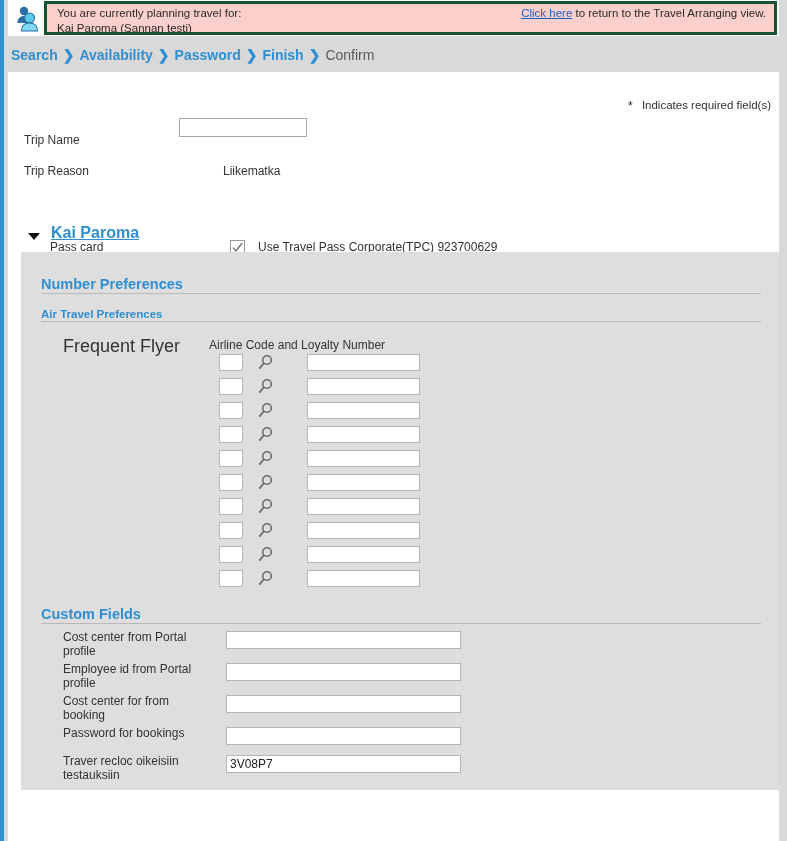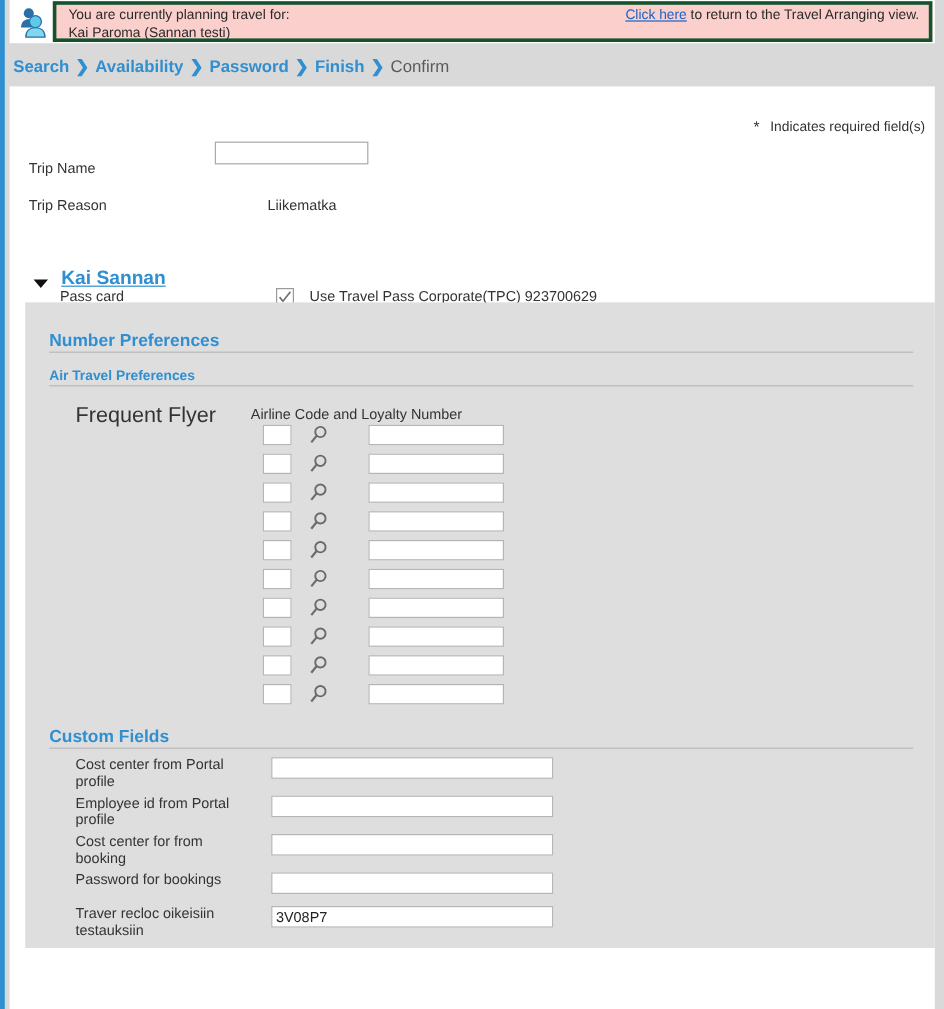--- a/index.html
+++ b/index.html
@@ -253,21 +253,21 @@
               <path d="M2 6.6 L4.8 10 L11 2.2" stroke="#6e6e6e" stroke-width="1.4" fill="none"></path>
             </svg>
         </span>
         <span class="passcard-text">Use Travel Pass Corporate(TPC)  923700629</span>
       </div>
 
     </div>
 
     <div class="traveler-header">
       <span class="tri-toggle"></span>
-      <span class="traveler-name">Kai Sannan</span>
+      <span class="traveler-name">Kai Paroma</span>
     </div>
 
     <div class="pref-panel">
 
       <div class="sec-head" id="head-general">
         <span>Number Preferences</span>
         <span class="rule"></span>
       </div>
 
       <div class="sec-head" id="head-air">

